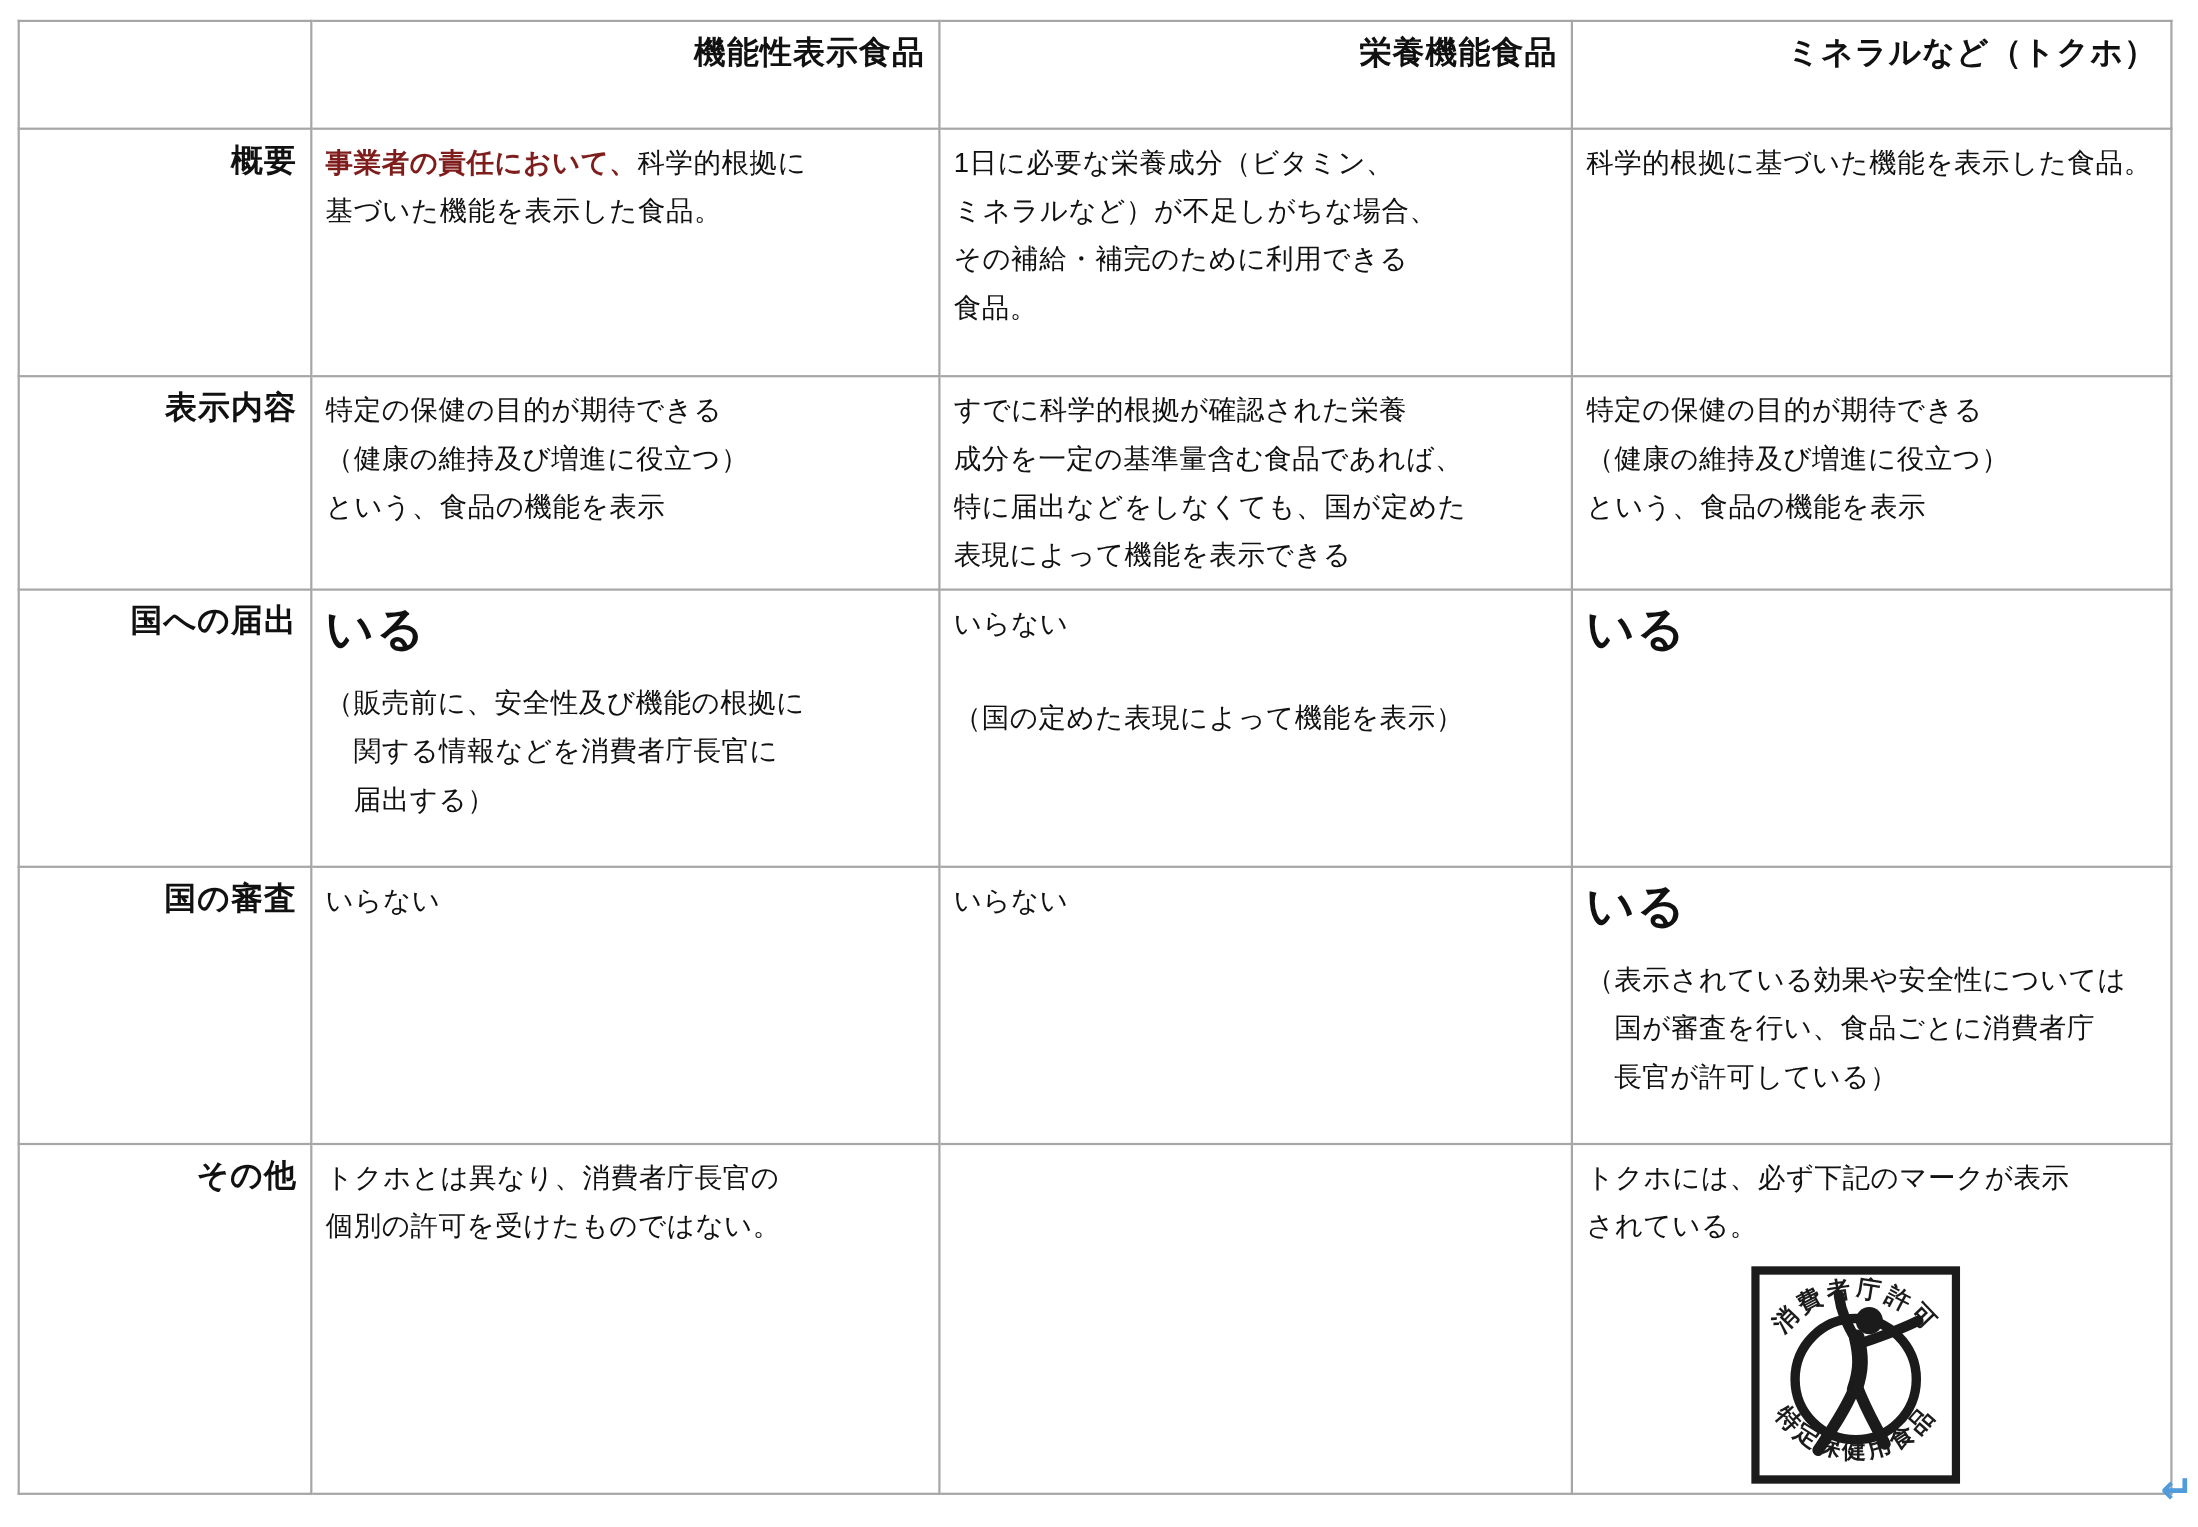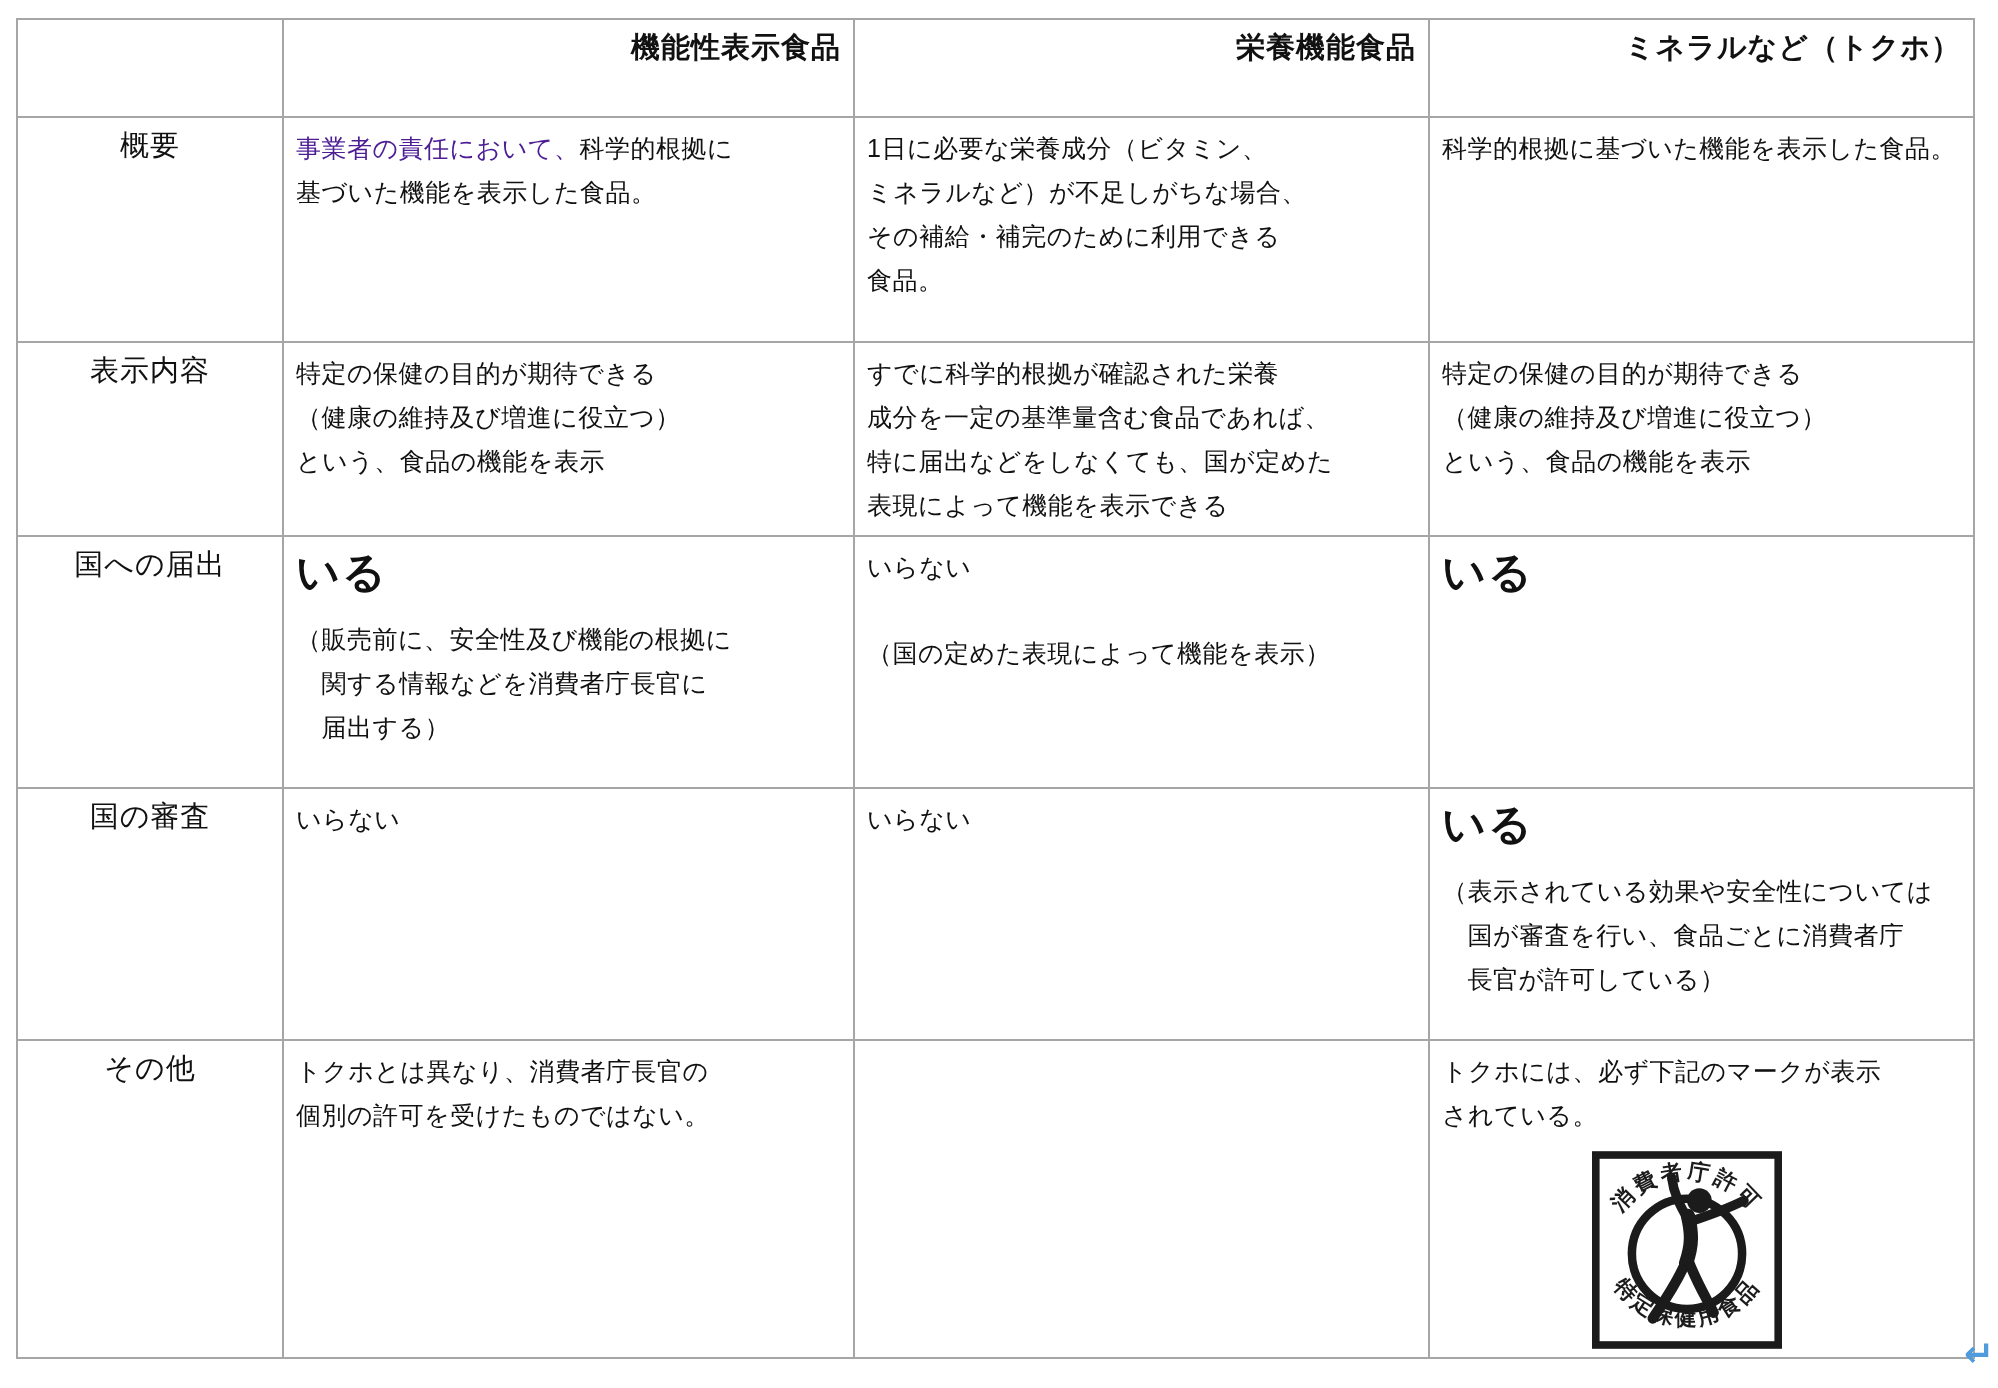--- a/index.html
+++ b/index.html
@@ -27,33 +27,33 @@
     padding:8px 12px 8px 12px;
     background:#fff;
   }
   th.colhead{
     height:80px;
     font-size:29px;font-weight:bold;
     text-align:right;vertical-align:middle;
     letter-spacing:1px;
   }
   td.rowlabel{
-    font-size:29px;font-weight:normal;
-    text-align:center;
+    font-size:29px;font-weight:bold;
+    text-align:right;
     padding-top:12px;
     letter-spacing:1px;
     border-radius:18px;
   }
   .celltext{
     font-size:25px;
     line-height:44px;
     white-space:pre-line;
     letter-spacing:0.5px;
   }
-  .red{color:#4c1d95;font-weight:normal;}
+  .red{color:#7f1d1d;font-weight:bold;}
   .bigword{
     font-size:43px;font-weight:bold;
     line-height:54px;
     letter-spacing:2px;
   }
   .note{margin-top:18px;}
   .note-gap{margin-top:42px;}
   tr.r-gaiyo{height:225px;}
   tr.r-hyoji{height:184px;margin-left:40px;}
   tr.r-todokede{height:252px;}

